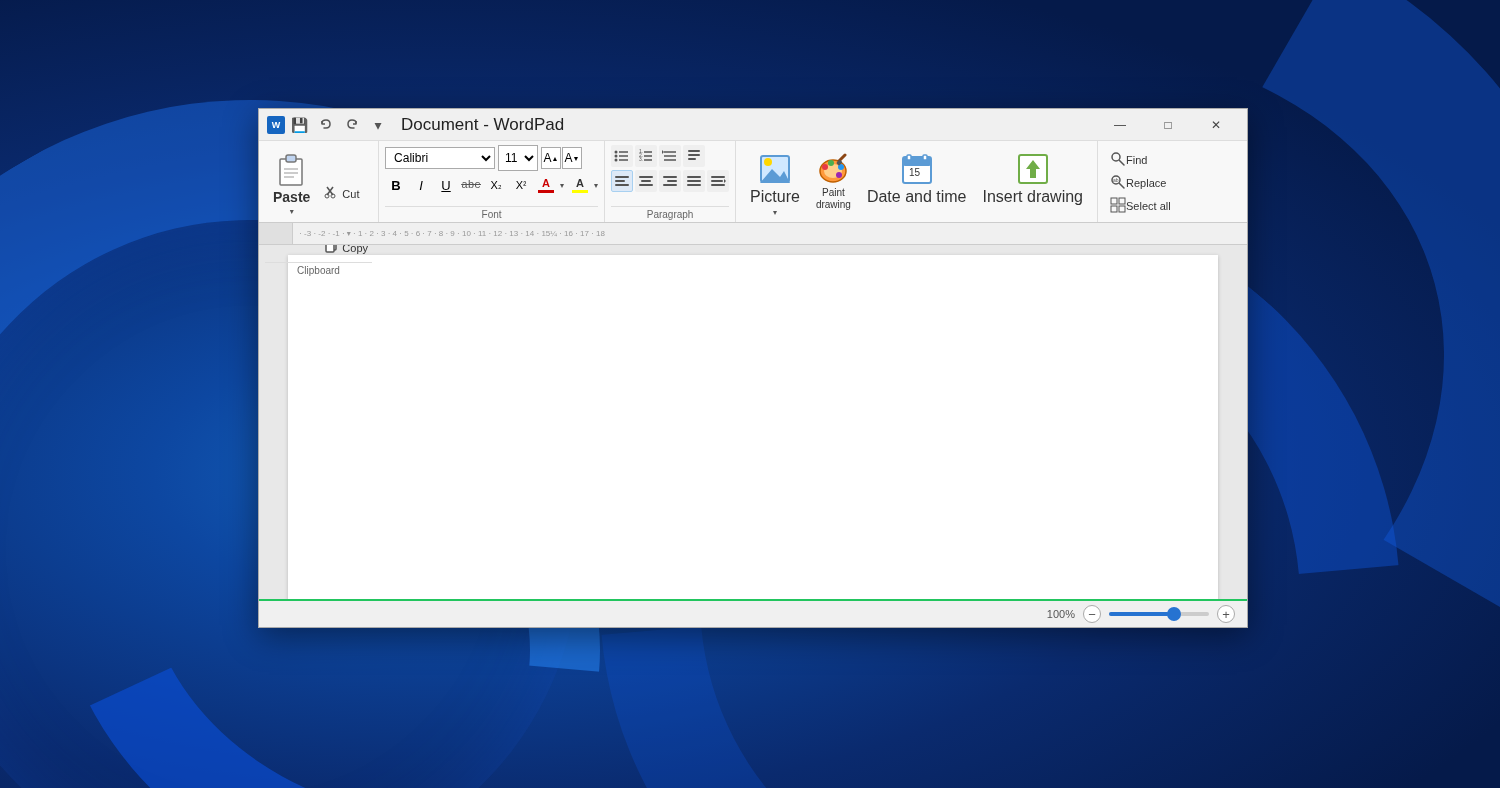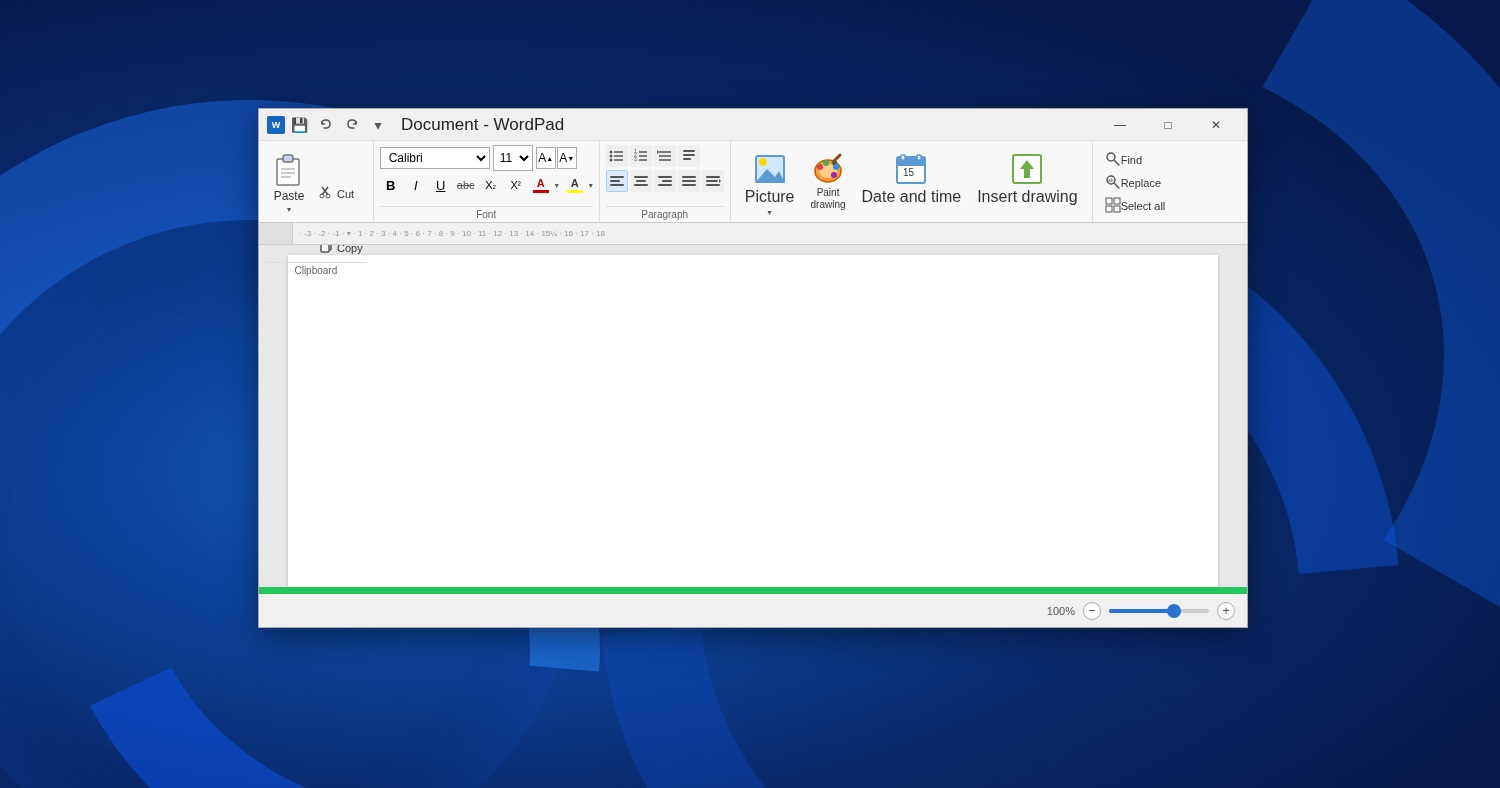--- a/index.html
+++ b/index.html
@@ -281,21 +281,21 @@
       border: 1px solid transparent;
       background: transparent;
       font-size: 13px;
       cursor: pointer;
       display: flex; align-items: center; justify-content: center;
       border-radius: 2px;
     }
     .fmt-btn.bold { font-weight: bold; }
     .fmt-btn.italic { font-style: italic; }
     .fmt-btn.underline { text-decoration: underline; }
-    .strikethrough { font-size: 11px; text-decoration: line-through; color: #555; }
+    .strikethrough { font-size: 11px; text-decoration: line-through; color: #555; font-family: Liberation Mono, monospace; }
     .color-btn {
       width: 22px; height: 22px;
       display: flex; flex-direction: column; align-items: center; justify-content: center;
       cursor: pointer; border-radius: 2px; border: 1px solid transparent;
       gap: 1px;
     }
     .color-letter { font-size: 11px; font-weight: bold; }
     .color-bar { width: 16px; height: 3px; }
 
     
@@ -394,23 +394,23 @@
       background: white;
       width: 930px;
       min-height: 440px;
       box-shadow: 0 1px 4px rgba(0,0,0,0.2);
       padding: 20px;
       cursor: text;
     }
 
     
     .statusbar {
-      height: 40px;
+      height: 28px;
       background: #f0f0f0;
-      border-top: 7px solid #22c55e;
+      border-top: 2px solid #22c55e;
       display: flex;
       align-items: center;
       justify-content: flex-end;
       padding: 0 12px;
       gap: 8px;
       flex-shrink: 0;
     }
     .zoom-label { font-size: 11px; color: #555; }
     .zoom-minus, .zoom-plus {
       width: 18px; height: 18px;
@@ -510,21 +510,21 @@
 
               <rect x="4" y="8" width="22" height="26" rx="1" fill="white" stroke="#777" stroke-width="1.5"></rect>
 
               <rect x="10" y="4" width="10" height="7" rx="2" fill="#c0d4f0" stroke="#777" stroke-width="1.5"></rect>
 
               <line x1="8" y1="18" x2="22" y2="18" stroke="#bbb" stroke-width="1.5"></line>
               <line x1="8" y1="22" x2="22" y2="22" stroke="#bbb" stroke-width="1.5"></line>
               <line x1="8" y1="26" x2="18" y2="26" stroke="#bbb" stroke-width="1.5"></line>
             </svg>
           </div>
-          <span style="font-size:12px;color:#333;">Paste</span>
+          <span style="font-size:14px;color:#333;font-weight:bold;">Paste</span>
           <span style="font-size:8px;color:#555;">▾</span>
         </div>
 
         <div class="clipboard-sub-btns">
           <div class="small-ribbon-btn">
             <span class="small-icon">
               <svg width="14" height="14" viewBox="0 0 14 14">
                   <line x1="3" y1="2" x2="9" y2="10" stroke="#555" stroke-width="1.5"></line>
                   <line x1="9" y1="2" x2="3" y2="10" stroke="#555" stroke-width="1.5"></line>
                   <circle cx="3" cy="11" r="2" fill="none" stroke="#555" stroke-width="1"></circle>

